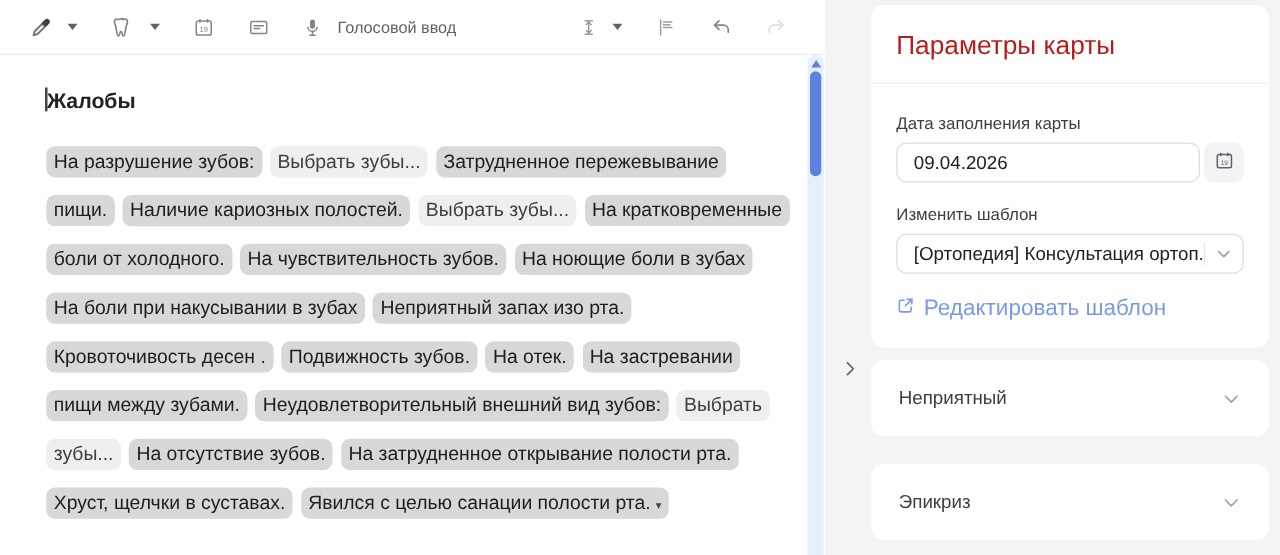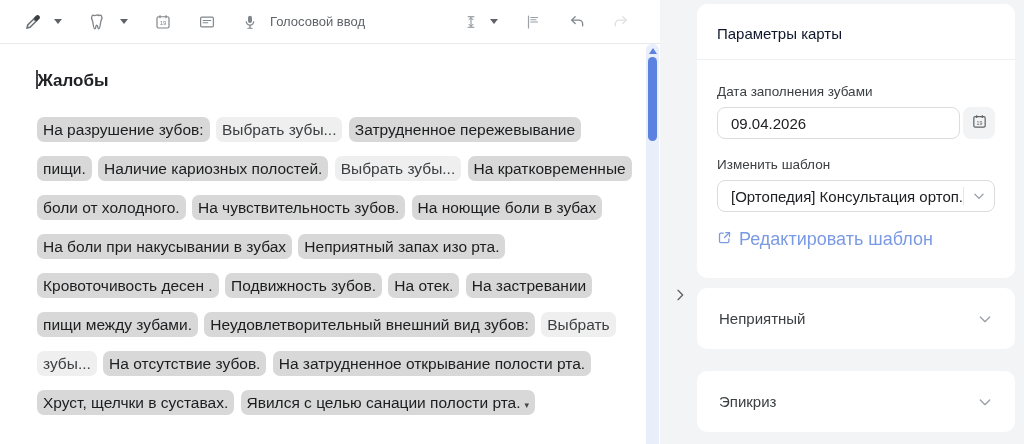--- a/index.html
+++ b/index.html
@@ -29,21 +29,21 @@
 
   
   .v-scrollbar { position:absolute; left:646px; top:44px; width:13px; height:400px; background:#e9eefb; border-radius:6px 6px 0 0; }
   .v-scroll-arrow { position:absolute; left:2.5px; top:4px; width:0; height:0; border-left:4px solid transparent; border-right:4px solid transparent; border-bottom:6px solid #5b82de; }
   .v-scroll-thumb { position:absolute; left:2px; top:13px; width:9px; height:84px; border-radius:5px; background:#5b82de; }
 
   
   .right-panel { position:absolute; left:660px; top:0; width:364px; height:444px; }
   .card { position:absolute; left:37px; width:318px; background:#fff; border-radius:10px; }
   .card-params { top:4px; height:274px; }
-  .card-title { padding:21px 20px 17px 20px; font-size:15px; color:#0f172a; }
+  .card-title { padding:21px 20px 17px 20px; font-size:21px; color:#b91c1c; }
   .card-divider { height:1px; background:#eef0f2; }
   .card-body { padding:24px 20px 0 20px; }
   .field-label { font-size:13.5px; color:#3c4043; margin-bottom:8px; }
   .date-row { display:flex; gap:3px; margin-bottom:18px; }
   .date-input { flex:1; height:32px; border:1px solid #dadce0; border-radius:8px; font-size:15px; color:#202124; padding:0 13px; font-family:"Liberation Sans", sans-serif; background:#fff; }
   .cal-btn { width:32px; height:32px; border:none; border-radius:8px; background:#f1f3f4; display:flex; align-items:center; justify-content:center; cursor:pointer; color:#5f6368; }
   .select-box { height:32px; border:1px solid #dadce0; border-radius:8px; display:flex; align-items:center; padding:0 0 0 13px; cursor:pointer; margin-bottom:17px; background:#fff; }
   .select-value { flex:1; font-size:15px; color:#202124; white-space:nowrap; overflow:hidden; }
   .select-sep { width:1px; height:18px; background:#e3e5e8; }
   .select-chevron { width:30px; display:flex; align-items:center; justify-content:center; color:#9aa0a6; }
@@ -181,21 +181,21 @@
       <svg width="16" height="16" viewBox="0 0 24 24" fill="none" stroke="#5f6368" stroke-width="2" stroke-linecap="round" stroke-linejoin="round">
         <polyline points="9 5 16 12 9 19"></polyline>
       </svg>
     </span>
   </button>
 
   <div class="card card-params">
     <div class="card-title">Параметры карты</div>
     <div class="card-divider"></div>
     <div class="card-body">
-      <div class="field-label">Дата заполнения зубами</div>
+      <div class="field-label">Дата заполнения карты</div>
       <div class="date-row">
         <input class="date-input" type="text" value="09.04.2026" style="">
         <button class="cal-btn">
           <span>
             <svg width="17" height="17" viewBox="0 0 24 24" fill="none" stroke="#5f6368" stroke-width="1.7">
               <rect x="4" y="5" width="16" height="15" rx="2"></rect>
               <line x1="8" y1="3" x2="8" y2="7"></line>
               <line x1="16" y1="3" x2="16" y2="7"></line>
               <text x="12" y="16.5" font-size="7.5" fill="#5f6368" stroke="none" text-anchor="middle" font-family="Liberation Sans, sans-serif">19</text>
             </svg>

